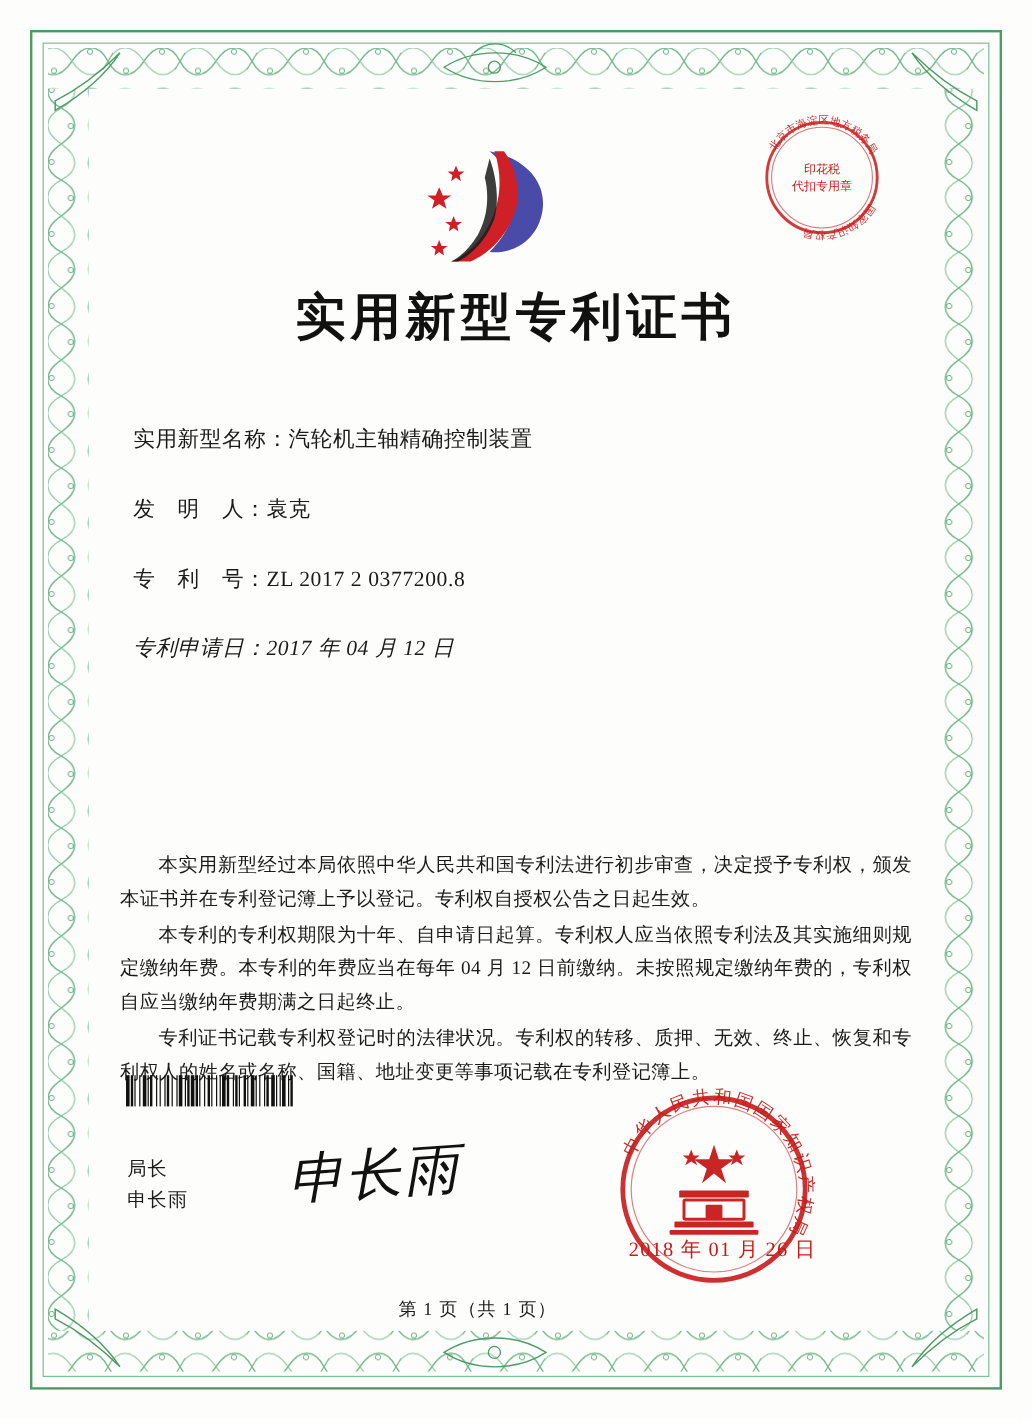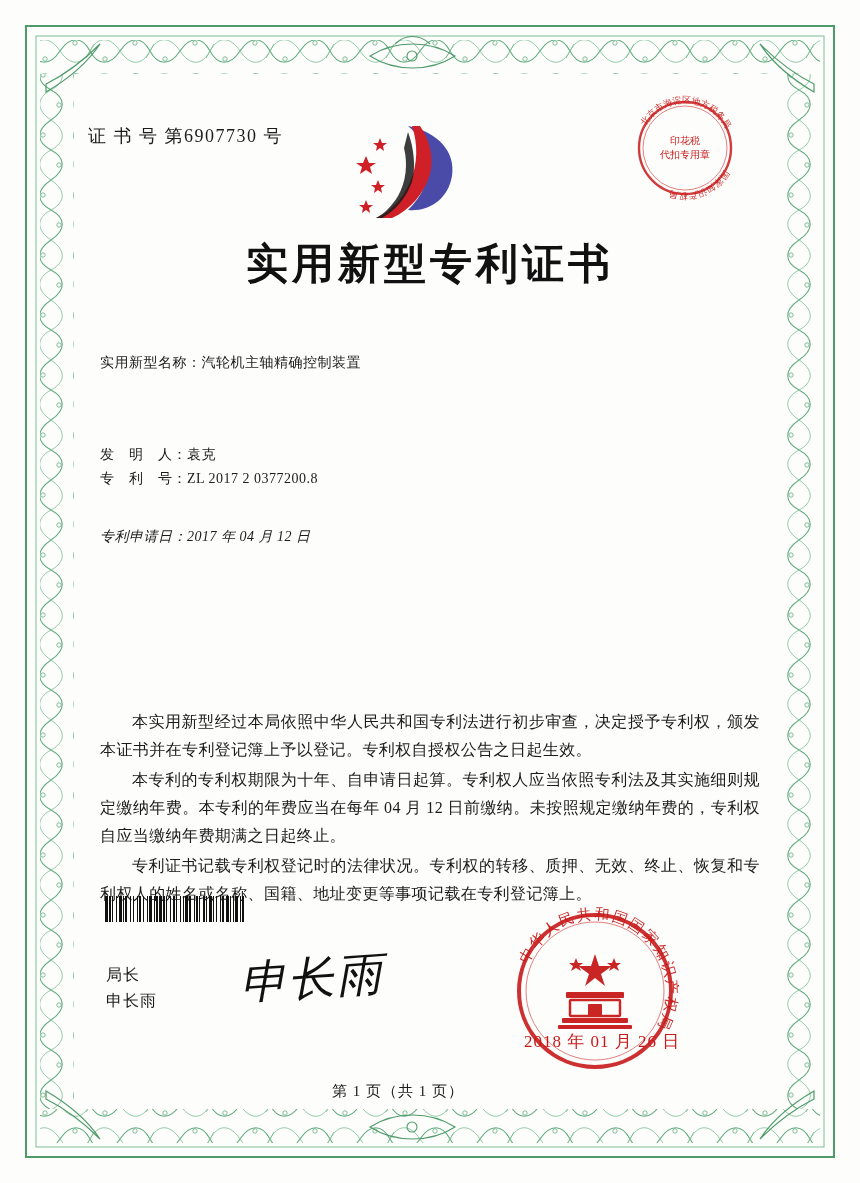--- a/index.html
+++ b/index.html
@@ -68,34 +68,34 @@
     font-size: 42px;
     font-weight: bold;
     letter-spacing: 4px;
     color: #111;
     font-family: "DejaVu Serif", "Liberation Serif", serif;
   }
 
   
   .field {
     position: absolute;
-    left: 100px;
-    font-size: 14px;
+    left: 111px;
+    font-size: 18px;
     color: #1b1b1b;
     white-space: nowrap;
     letter-spacing: 0.5px;
   }
   .field .label {
     display: inline-block;
   }
   .field .value {
     display: inline-block;
   }
   .f1 { top: 354px; }
-  .f2 { top: 412px; margin-top: 34px; }
+  .f2 { top: 412px; }
   .f3 { top: 470px; }
   .f4 { top: 528px; font-style: italic; }
   .f5 { top: 592px; }
   .f6 { top: 648px; }
 
   
   .paragraphs {
     position: absolute;
     left: 100px;
     top: 688px;
@@ -220,21 +220,20 @@
       <path d="M370,56 C395,40 430,40 455,56 C430,72 395,72 370,56 Z"></path>
       <path d="M395,44 C405,34 420,34 430,44"></path>
       <circle cx="412" cy="56" r="5"></circle>
     </g>
     <g stroke="#4e9b6a" fill="none" stroke-width="1.1">
       <path d="M370,1127 C395,1111 430,1111 455,1127 C430,1143 395,1143 370,1127 Z"></path>
       <circle cx="412" cy="1127" r="5"></circle>
     </g>
   </svg>
 
-  <div class="serial">证 书 号 第6907730 号</div>
 
   <svg class="logo" viewBox="0 0 120 108" xmlns="http://www.w3.org/2000/svg">
 
     <path d="M56,8 C86,14 104,34 100,58 C96,82 76,94 56,92 C70,78 78,62 76,44 C74,28 66,16 56,8 Z" fill="#4a4aa8"></path>
     <path d="M40,100 C58,92 72,76 78,56 C82,40 78,22 68,8 L60,8 C66,26 66,46 58,64 C50,82 38,94 24,100 Z" fill="#cf2027"></path>
     <path d="M30,100 C44,92 54,80 60,64 C64,50 62,30 56,14 L52,30 C56,46 54,64 46,78 C40,88 32,96 24,100 Z" fill="#1b1b1b" opacity="0.85"></path>
 
     <g fill="#cf2027">
       <polygon points="14,38 17,45 24,45 18,49 20,56 14,52 8,56 10,49 4,45 11,45"></polygon>
       <polygon points="28,20 30,25 35,25 31,28 32,33 28,30 24,33 25,28 21,25 26,25"></polygon>

